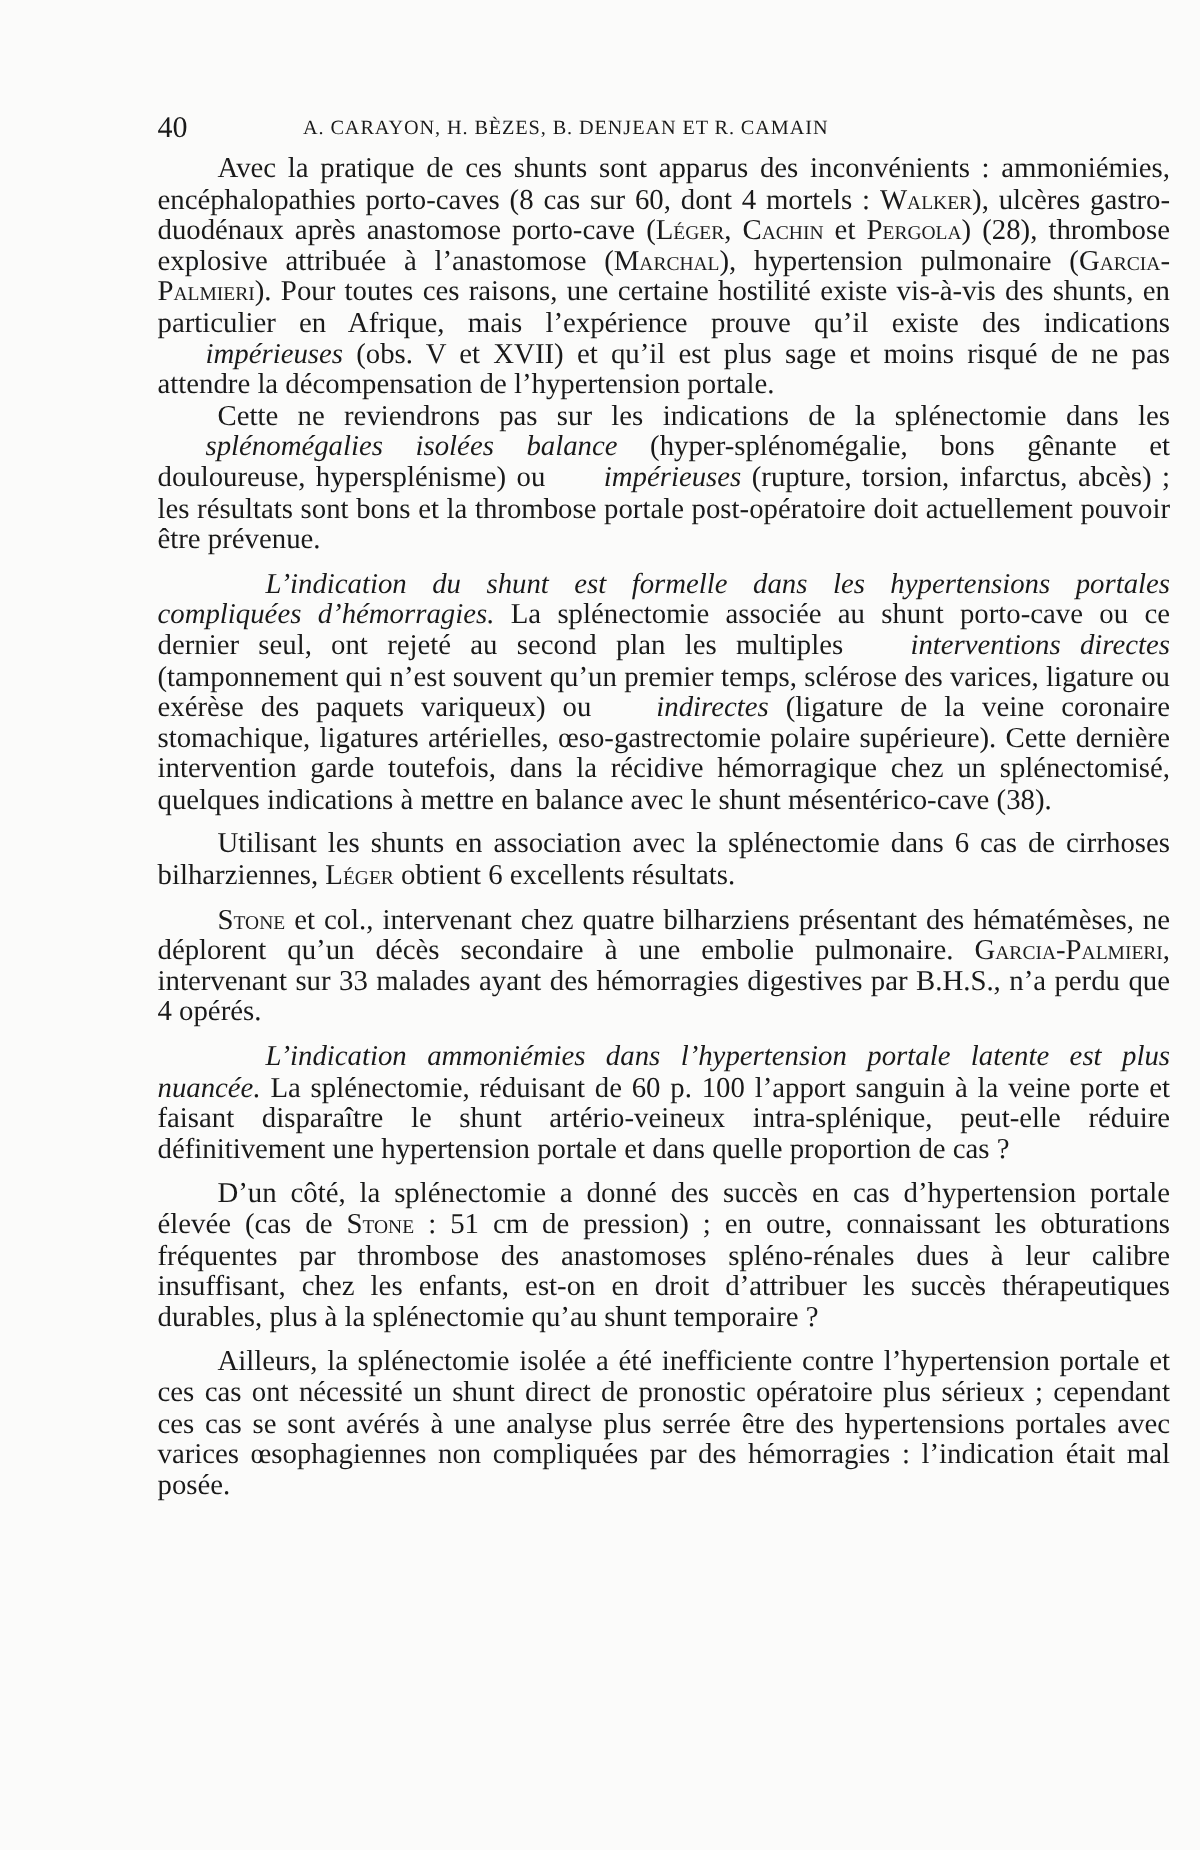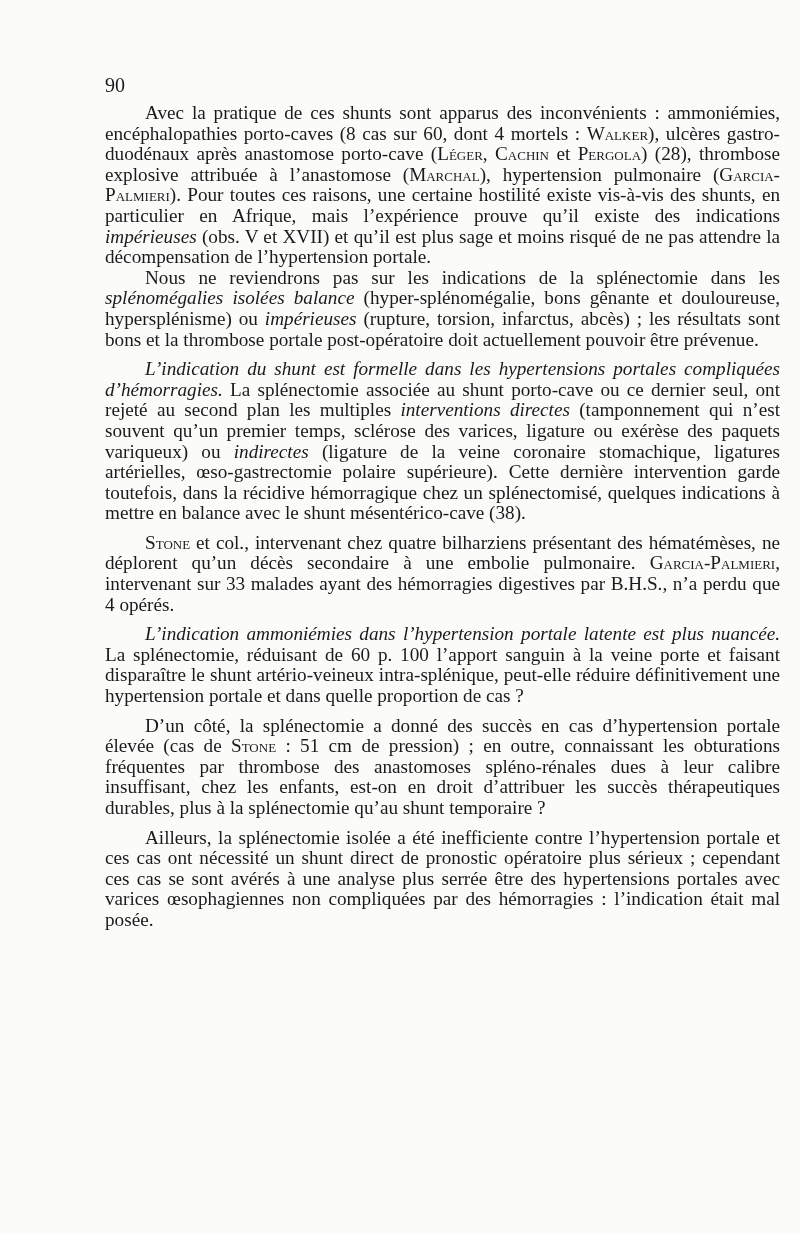--- a/index.html
+++ b/index.html
@@ -27,38 +27,40 @@
   }
   .body p { margin:0; text-indent:40px; }
   .body p.gap { margin-top:9px; }
   .sc { font-variant:small-caps; }
   .section-heading {
     margin:28px 0 12px 0; text-indent:0;
     font-family:"DejaVu Sans", "Liberation Sans", sans-serif;
     font-size:17px; font-weight:bold;
   }
   .section-heading .letter { font-weight:normal; margin-right:6px; }
-  i { font-style:italic; }
+  i { font-style:italic;margin-left:32px; }
 </style>
 </head>
 <body>
 
 <div class="page">
   <div class="header">
-    <span class="page-num">90</span>
+    <span class="page-num">40</span>
+    <span class="running-head">A. Carayon, H. Bèzes, B. Denjean et R. Camain</span>
   </div>
 
   <div class="body">
     <p><span>Avec la pratique de ces shunts sont apparus des inconvénients : ammoniémies, encéphalopathies porto-caves (8 cas sur 60, dont 4 mortels : </span><span class="sc">Walker</span><span>), ulcères gastro-duodénaux après anastomose porto-cave (</span><span class="sc">Léger</span><span>, </span><span class="sc">Cachin</span><span> et </span><span class="sc">Pergola</span><span>) (28), thrombose explosive attribuée à l’anastomose (</span><span class="sc">Marchal</span><span>), hypertension pulmonaire (</span><span class="sc">Garcia-Palmieri</span><span>). Pour toutes ces raisons, une certaine hostilité existe vis-à-vis des shunts, en particulier en Afrique, mais l’expérience prouve qu’il existe des indications </span><i>impérieuses</i><span> (obs. V et XVII) et qu’il est plus sage et moins risqué de ne pas attendre la décompensation de l’hypertension portale.</span></p>
 
 
-    <p><span>Nous ne reviendrons pas sur les indications de la splénectomie dans les </span><i>splénomégalies isolées balance</i><span> (hyper-splénomégalie, bons gênante et douloureuse, hypersplénisme) ou </span><i>impérieuses</i><span> (rupture, torsion, infarctus, abcès) ; les résultats sont bons et la thrombose portale post-opératoire doit actuellement pouvoir être prévenue.</span></p>
+    <p><span>Cette ne reviendrons pas sur les indications de la splénectomie dans les </span><i>splénomégalies isolées balance</i><span> (hyper-splénomégalie, bons gênante et douloureuse, hypersplénisme) ou </span><i>impérieuses</i><span> (rupture, torsion, infarctus, abcès) ; les résultats sont bons et la thrombose portale post-opératoire doit actuellement pouvoir être prévenue.</span></p>
 
     <p class="gap"><i>L’indication du shunt est formelle dans les hypertensions portales compliquées d’hémorragies.</i><span> La splénectomie associée au shunt porto-cave ou ce dernier seul, ont rejeté au second plan les multiples </span><i>interventions directes</i><span> (tamponnement qui n’est souvent qu’un premier temps, sclérose des varices, ligature ou exérèse des paquets variqueux) ou </span><i>indirectes</i><span> (ligature de la veine coronaire stomachique, ligatures artérielles, œso-gastrectomie polaire supérieure). Cette dernière intervention garde toutefois, dans la récidive hémorragique chez un splénectomisé, quelques indications à mettre en balance avec le shunt mésentérico-cave (38).</span></p>
 
+    <p class="gap"><span>Utilisant les shunts en association avec la splénectomie dans 6 cas de cirrhoses bilharziennes, </span><span class="sc">Léger</span><span> obtient 6 excellents résultats.</span></p>
 
     <p class="gap"><span class="sc">Stone</span><span> et col., intervenant chez quatre bilharziens présentant des hématémèses, ne déplorent qu’un décès secondaire à une embolie pulmonaire. </span><span class="sc">Garcia-Palmieri</span><span>, intervenant sur 33 malades ayant des hémorragies digestives par B.H.S., n’a perdu que 4 opérés.</span></p>
 
     <p class="gap"><i>L’indication ammoniémies dans l’hypertension portale latente est plus nuancée.</i><span> La splénectomie, réduisant de 60 p. 100 l’apport sanguin à la veine porte et faisant disparaître le shunt artério-veineux intra-splénique, peut-elle réduire définitivement une hypertension portale et dans quelle proportion de cas ?</span></p>
 
 
     <p class="gap"><span>D’un côté, la splénectomie a donné des succès en cas d’hypertension portale élevée (cas de </span><span class="sc">Stone</span><span> : 51 cm de pression) ; en outre, connaissant les obturations fréquentes par thrombose des anastomoses spléno-rénales dues à leur calibre insuffisant, chez les enfants, est-on en droit d’attribuer les succès thérapeutiques durables, plus à la splénectomie qu’au shunt temporaire ?</span></p>
 
     <p class="gap"><span>Ailleurs, la splénectomie isolée a été inefficiente contre l’hypertension portale et ces cas ont nécessité un shunt direct de pronostic opératoire plus sérieux ; cependant ces cas se sont avérés à une analyse plus serrée être des hypertensions portales avec varices œsophagiennes non compliquées par des hémorragies : l’indication était mal posée.</span></p>
   </div>

